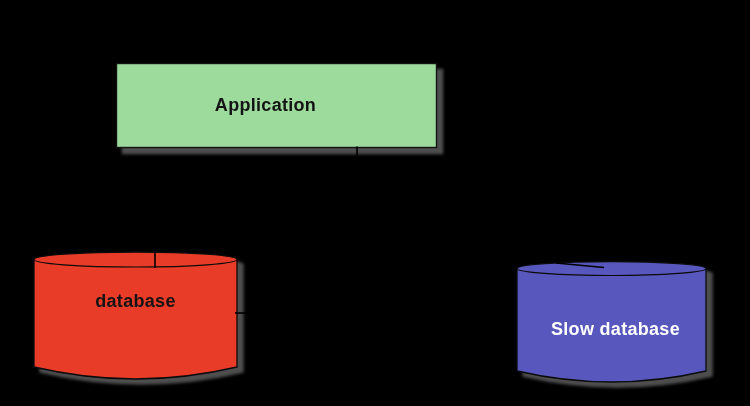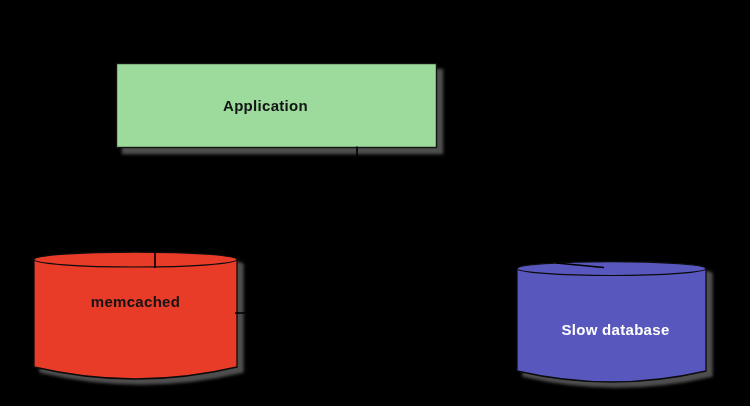--- a/index.html
+++ b/index.html
@@ -25,21 +25,21 @@
   }
   .cyl-shadow {
     filter: drop-shadow(6px 5px 1.5px #4E4E4E);
   }
   .label {
     position: absolute;
     display: flex;
     align-items: center;
     justify-content: center;
     font-weight: bold;
-    font-size: 15px;
+    font-size: 18px;
     letter-spacing: 0.3px;
     pointer-events: none;
     white-space: nowrap;
   }
   .app-label {
     left: 116px;
     top: 63px;
     width: 321px;
     height: 85px;
     padding-right: 22px;
@@ -88,17 +88,17 @@
     <g stroke="#000000" stroke-width="1.6">
       <line x1="357" y1="146.5" x2="357" y2="156.5"></line>
       <line x1="155" y1="251.5" x2="155" y2="268"></line>
       <line x1="235" y1="313" x2="245.5" y2="313"></line>
       <line x1="556" y1="263" x2="604" y2="267.5" stroke-width="1.3"></line>
     </g>
   </svg>
 
   <div class="label app-label">Application</div>
 
-  <div class="label mem-label">memcached</div>
+  <div class="label mem-label">database</div>
 
   <div class="label db-label">Slow database</div>
 
 </div>
 
 </body></html>

